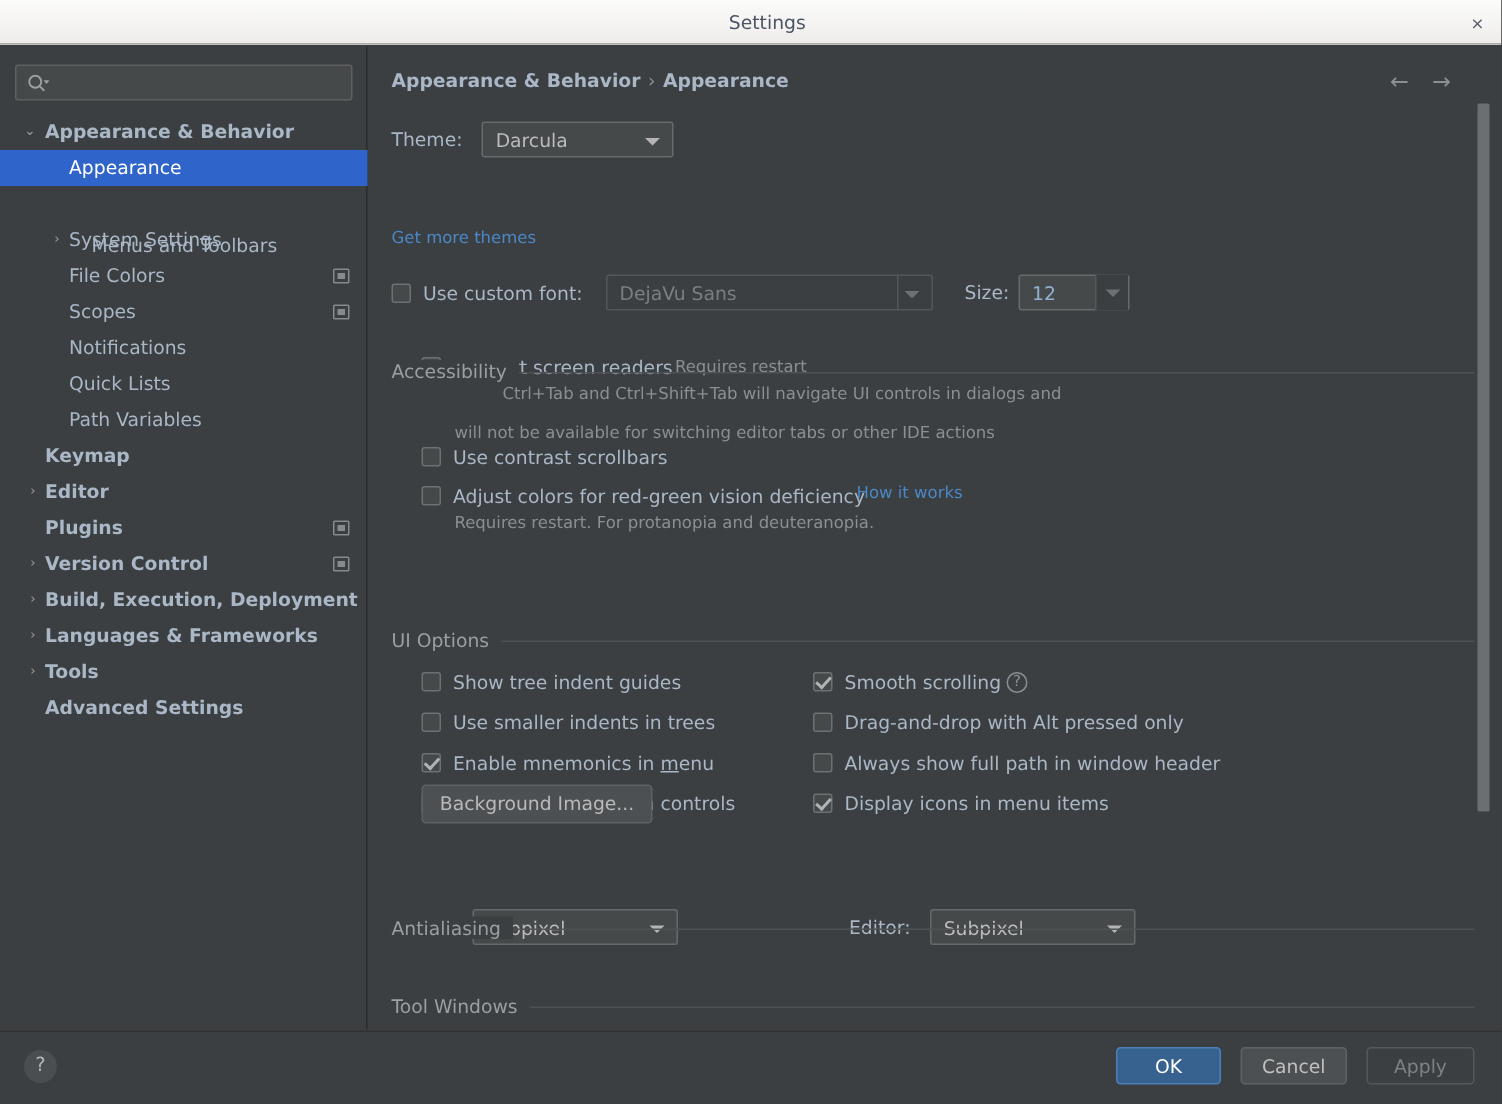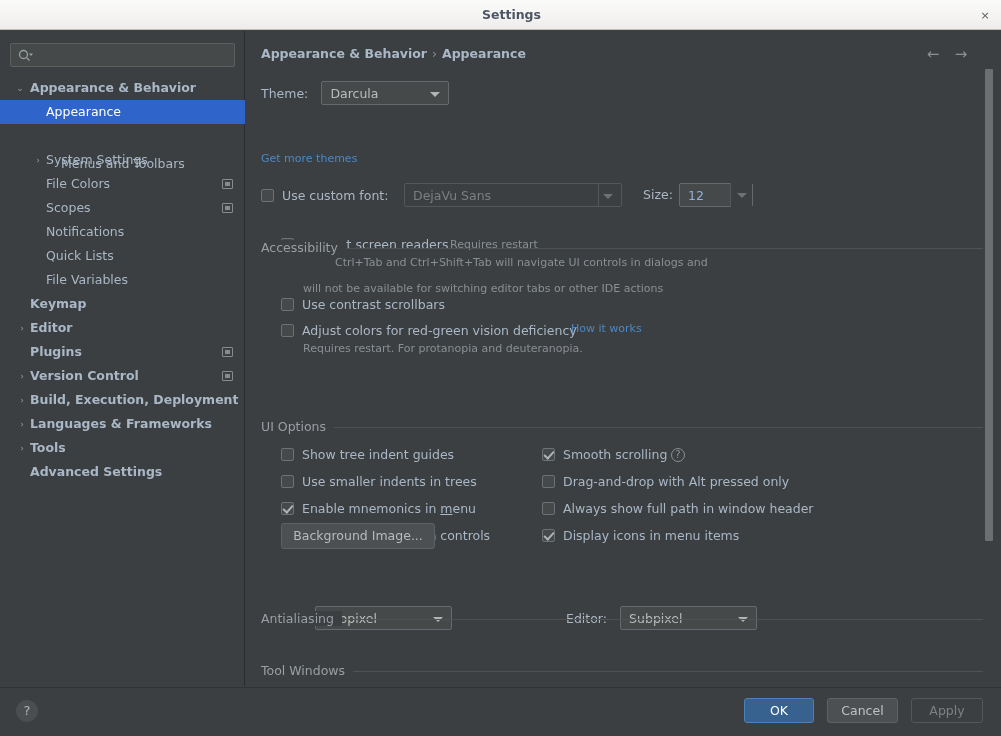--- a/index.html
+++ b/index.html
@@ -18,21 +18,21 @@
   
   .titlebar {
     position: absolute; left: 0; top: 0;
     width: 1001px; height: 30px;
     background: linear-gradient(to bottom, #fbfbfa 0%, #f4f3f2 60%, #edecea 100%);
     border-bottom: 1px solid #c3c0bc;
   }
   .titlebar .title {
     position: absolute; left: 0; top: 0; width: 1001px;
     text-align: center; line-height: 29px;
-    font-size: 12.5px; font-weight: bold; color: #4b5565;
+    font-size: 12.5px; font-weight: normal; color: #4b5565;
     font-family: "DejaVu Sans", sans-serif;
     padding-left: 22px;
   }
   .titlebar .close-btn {
     position: absolute; right: 8px; top: 8px;
     width: 16px; height: 16px;
     color: #5a6069; font-size: 11px; line-height: 15px;
     text-align: center; cursor: pointer;
     font-family: "DejaVu Sans", sans-serif;
   }
@@ -322,21 +322,21 @@
           <span class="tree-label" style="left: 46px;">Scopes</span>
           <span class="scope-icon"></span>
         </div>
         <div class="tree-row">
           <span class="tree-label" style="left: 46px;">Notifications</span>
         </div>
         <div class="tree-row">
           <span class="tree-label" style="left: 46px;">Quick Lists</span>
         </div>
         <div class="tree-row">
-          <span class="tree-label" style="left: 46px;">File Variables</span>
+          <span class="tree-label" style="left: 46px;">Path Variables</span>
         </div>
         <div class="tree-row bold">
           <span class="tree-label" style="left: 30px;">Keymap</span>
         </div>
         <div class="tree-row bold">
           <span class="tw-arrow" style="left: 16px;">›</span>
           <span class="tree-label" style="left: 30px;">Editor</span>
         </div>
         <div class="tree-row bold">
           <span class="tree-label" style="left: 30px;">Plugins</span>

